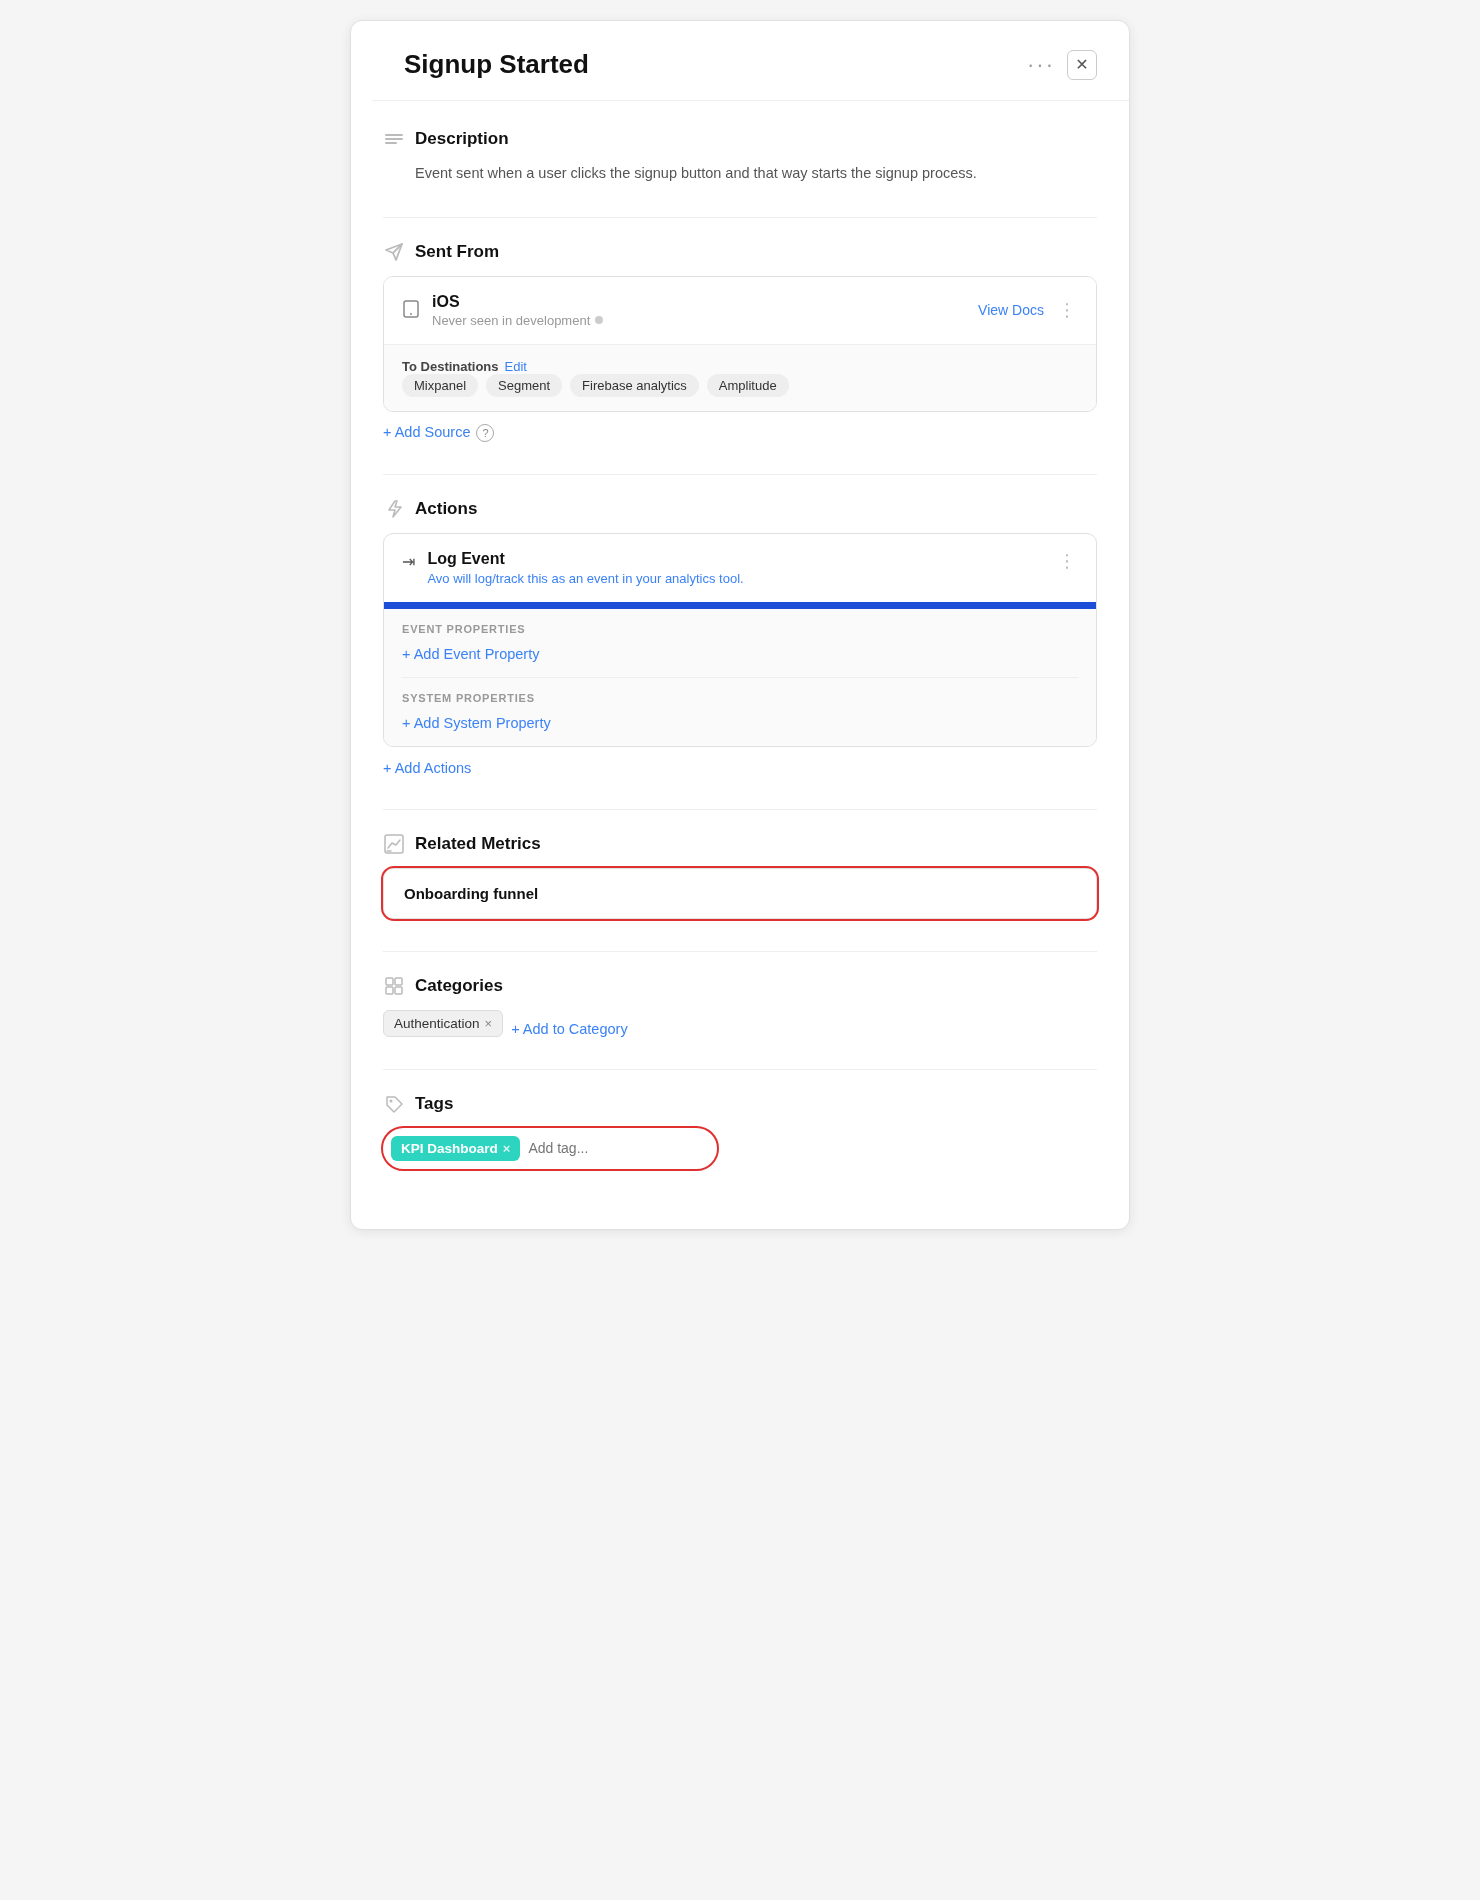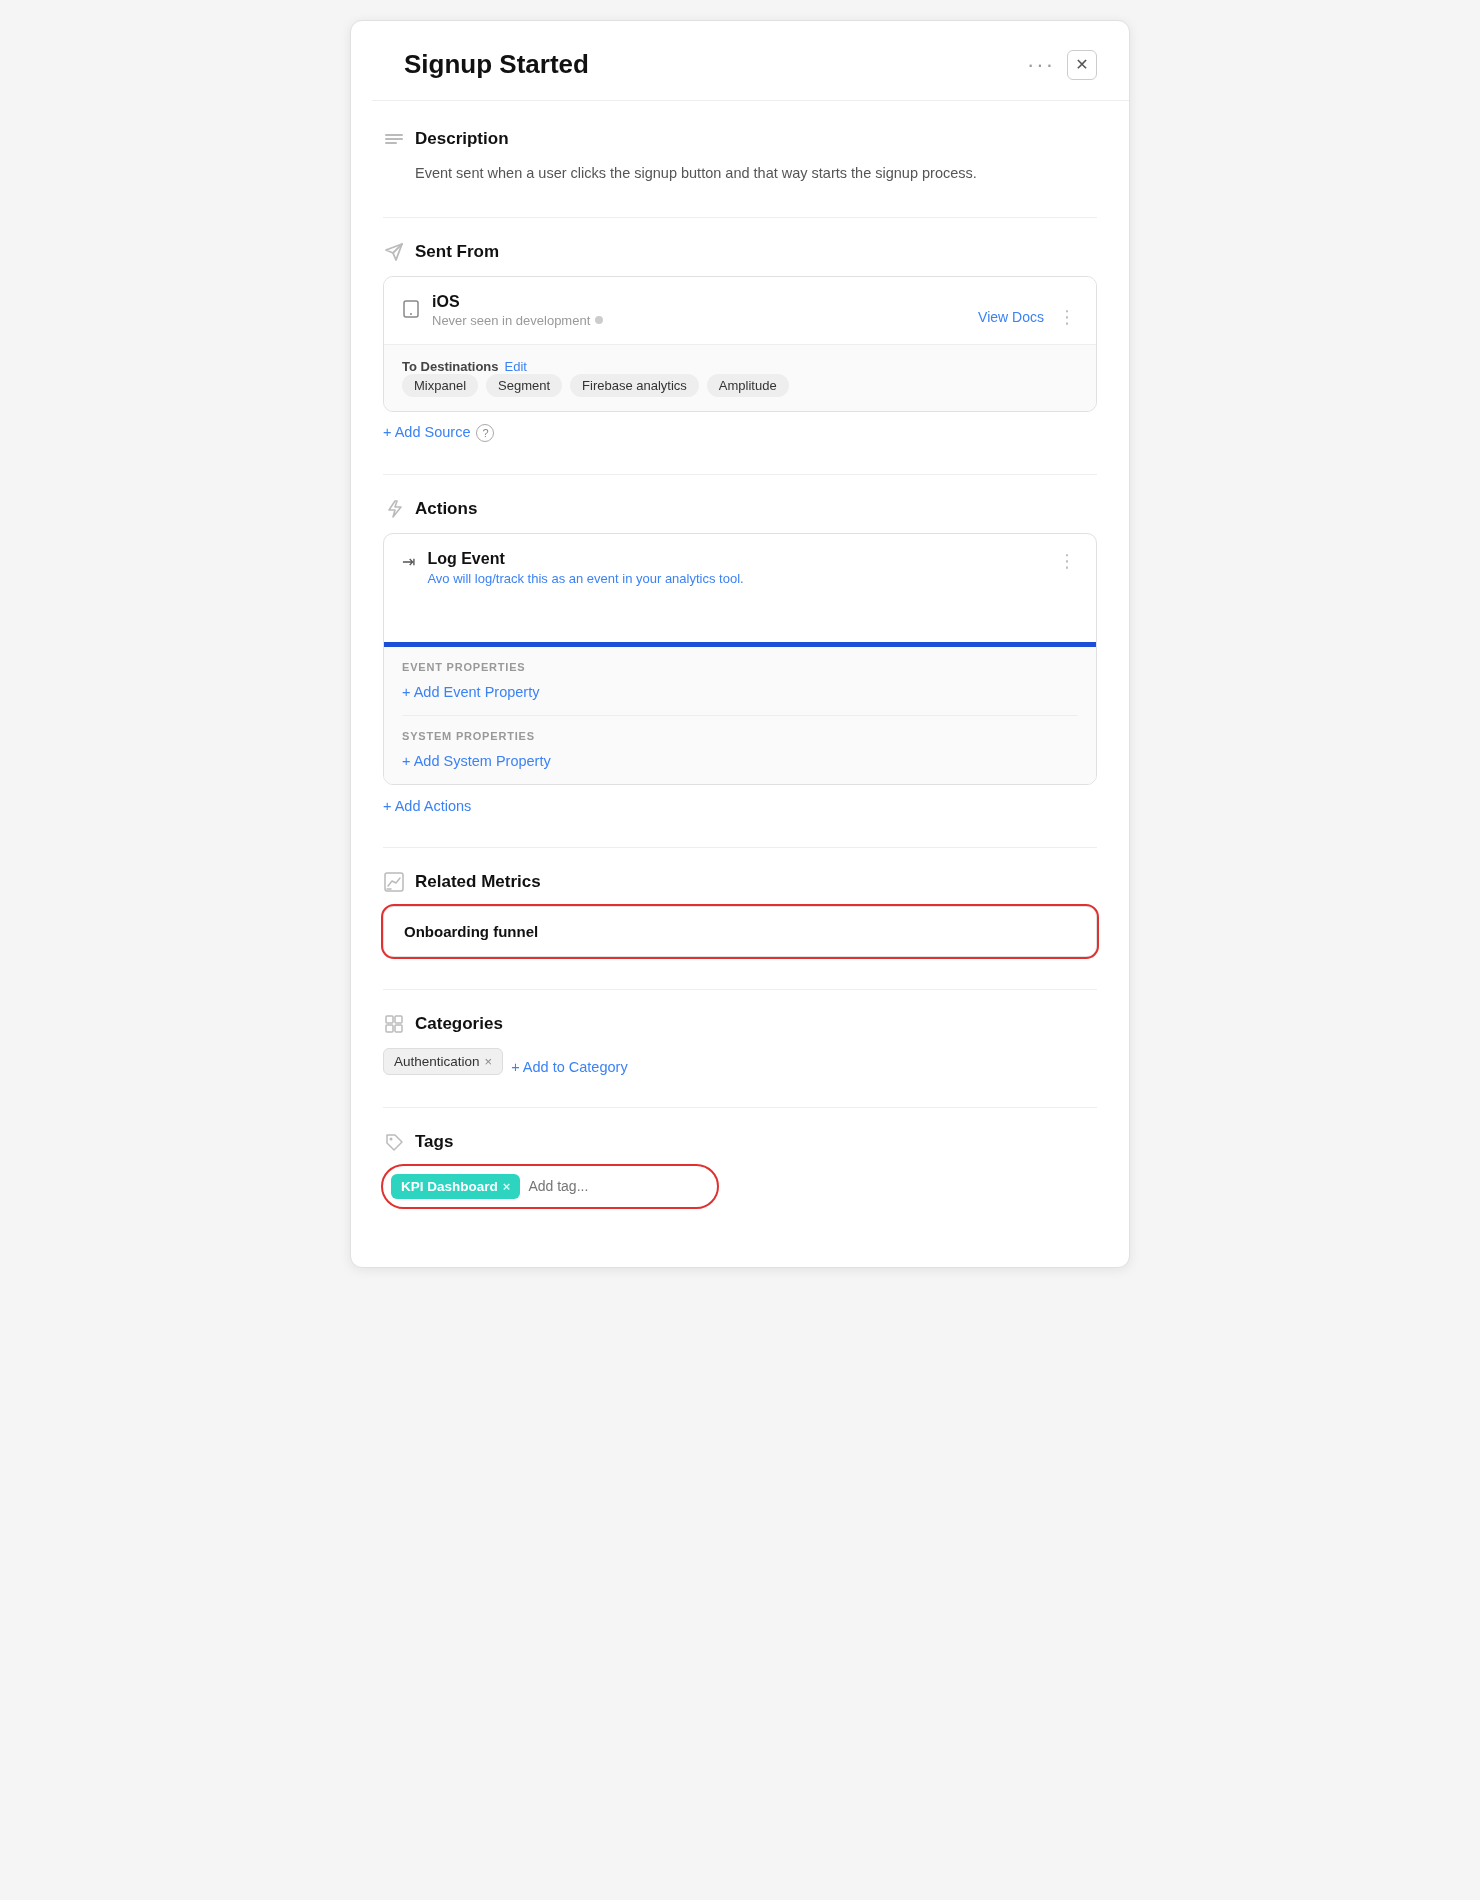--- a/index.html
+++ b/index.html
@@ -93,21 +93,21 @@
 
     
     .card {
       border: 1px solid #e0e0e0;
       border-radius: 10px;
       overflow: hidden;
       margin-bottom: 12px;
     }
     .card-row {
       display: flex;
-      align-items: flex-end;
+      align-items: center;
       justify-content: space-between;
       padding: 16px 18px;
       background: #ffffff;
     }
     .card-left {
       display: flex;
       align-items: center;
       gap: 12px;
     }
     .card-icon {
@@ -237,24 +237,23 @@
       font-size: 16px;
       font-weight: 700;
       color: #111111;
     }
     .log-event-desc {
       font-size: 13px;
       color: #3b82f6;
       margin-top: 3px;
     }
     .properties-section {
-      border-top: 5px solid #1d4ed8;
+      border-top: 7px solid #1d4ed8;
       padding: 14px 18px;
       background: #fafafa;
-      margin-top: 40px;
     }
     .properties-label {
       font-size: 11px;
       font-weight: 700;
       color: #999999;
       letter-spacing: 0.8px;
       text-transform: uppercase;
       margin-bottom: 10px;
     }
     .properties-divider {

